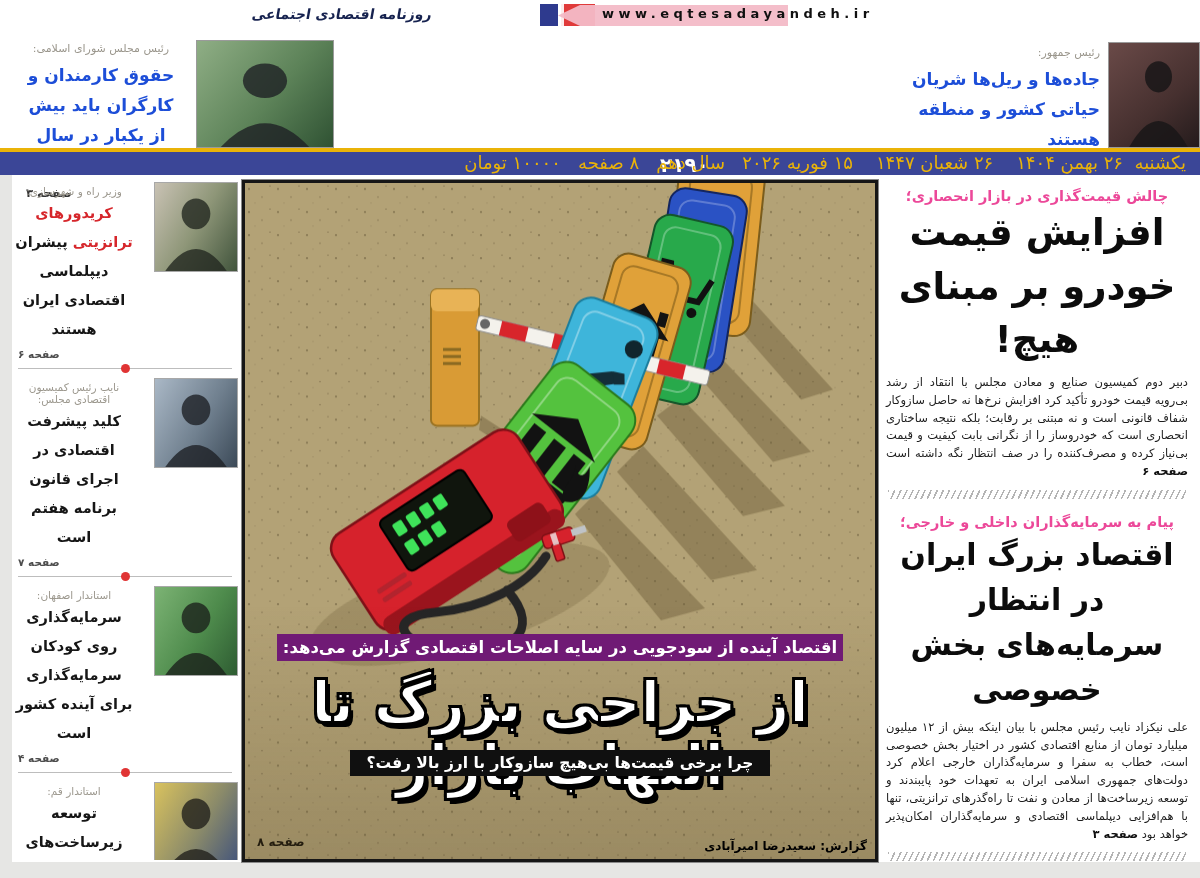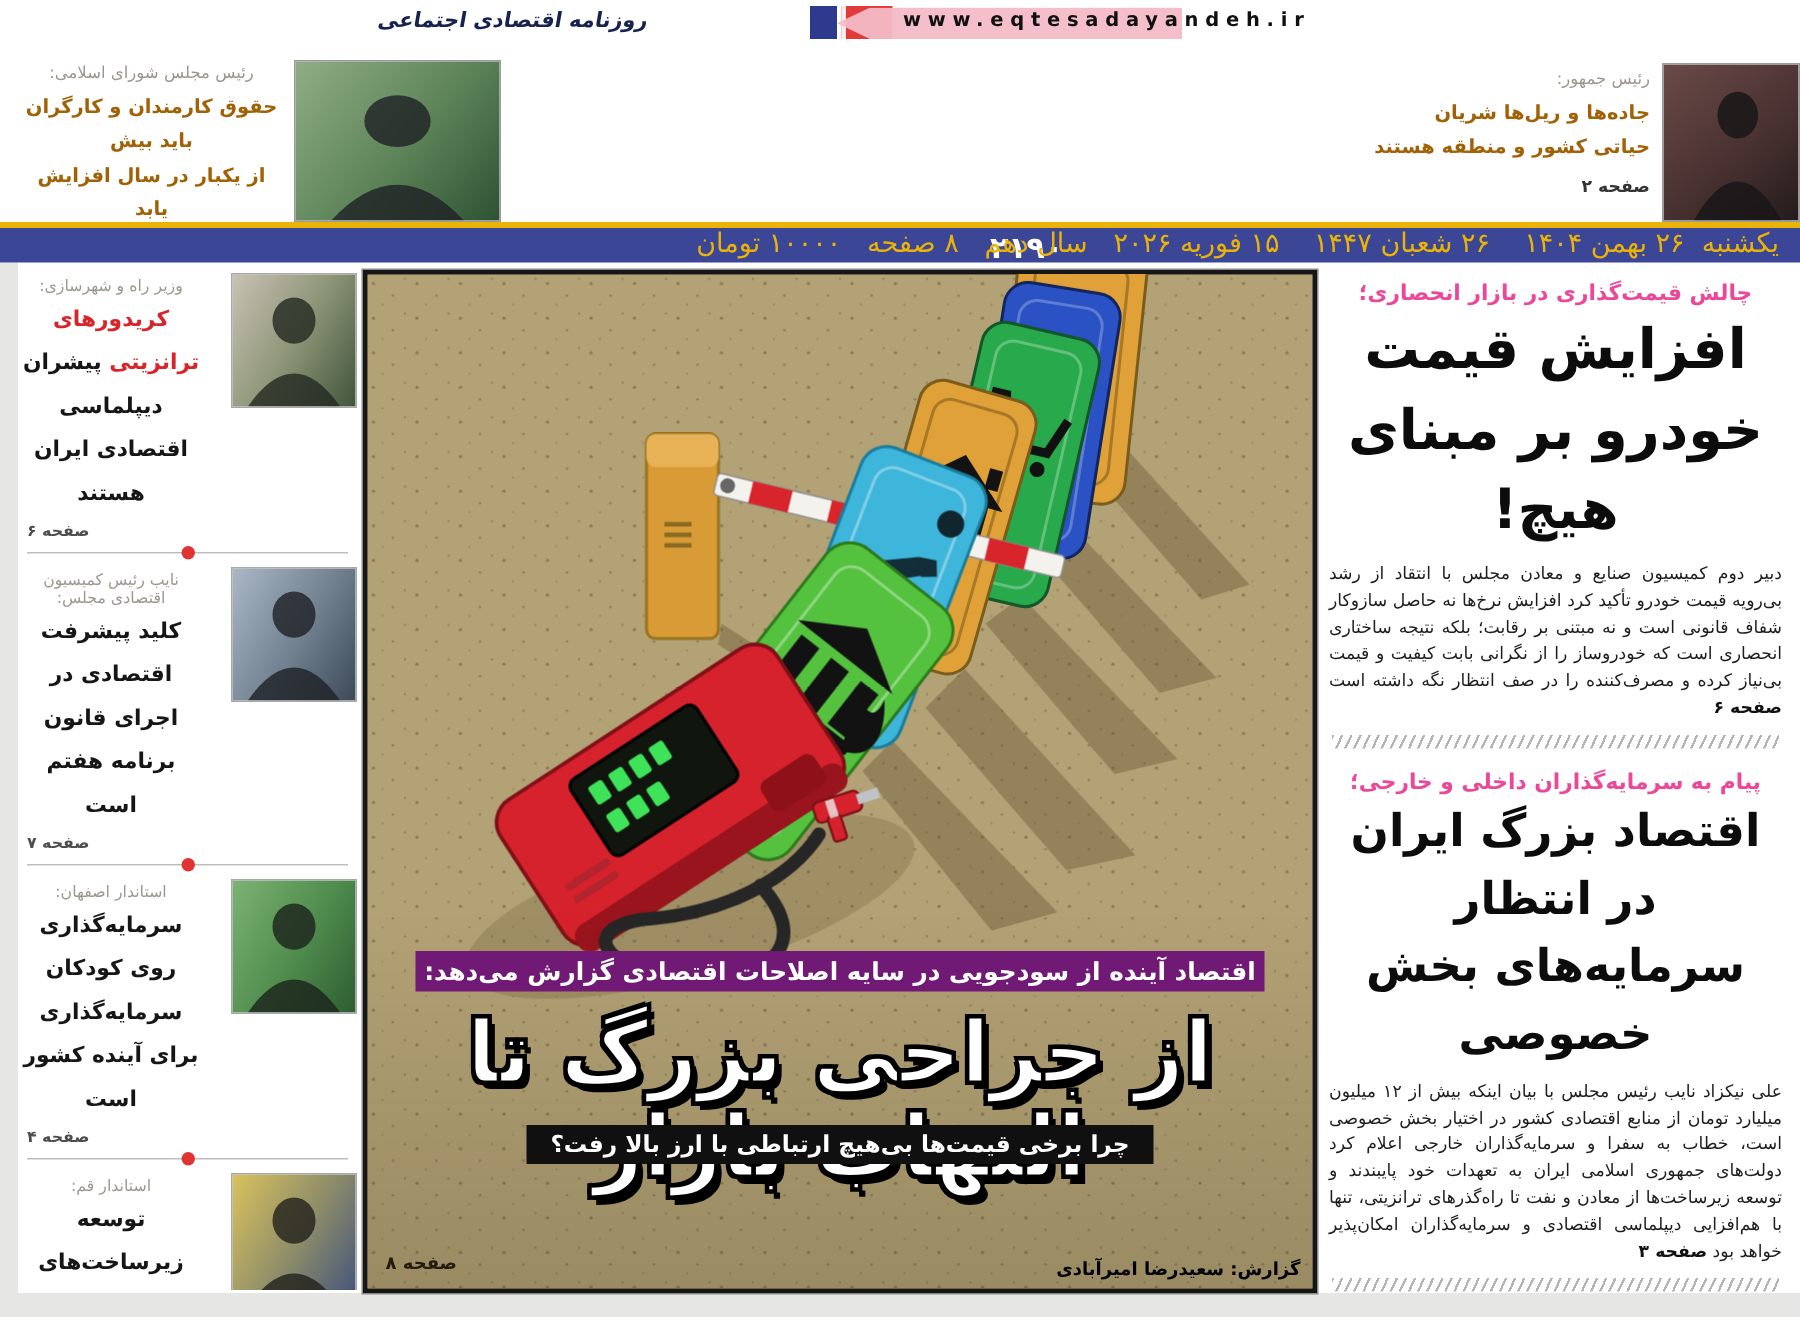--- a/index.html
+++ b/index.html
@@ -19,21 +19,21 @@
      clip-path:polygon(0 50%,22px 0,100% 0,100% 100%,22px 100%);opacity:.95;}
   .url-text{position:absolute;left:62px;top:4px;font-size:13px;font-weight:bold;color:#101010;
      letter-spacing:4.5px;white-space:nowrap;}
   .logo{position:absolute;left:322px;top:12px;width:588px;text-align:center;direction:rtl;
      font-size:95px;font-weight:900;line-height:1.3;letter-spacing:-3px;white-space:nowrap;}
   .logo .red{color:#e32a2d;}
   .logo .blue{color:#2e3a8e;}
 
   .hstory{position:absolute;direction:rtl;}
   .hstory .kick{font-size:11px;color:#9a968c;margin-bottom:6px;}
-  .hstory .t{font-size:13px;font-weight:900;color:#a16207;line-height:1.75;}
+  .hstory .t{font-size:17px;font-weight:900;color:#1d4ed8;line-height:1.75;}
   .hstory .pg{font-size:11.5px;color:#333;font-weight:bold;margin-top:6px;}
   .hstory-left{left:12px;top:42px;width:178px;text-align:center;}
   .hstory-left .pg{text-align:left;padding-left:14px;}
   .hstory-right{left:900px;top:46px;width:200px;text-align:right;padding-right:4px;}
 
   .photo{position:absolute;border:1px solid #9a9a9a;overflow:hidden;}
   .photo svg{position:absolute;left:0;top:0;width:100%;height:100%;}
   .ph-hl{left:196px;top:40px;width:136px;height:106px;background:linear-gradient(130deg,#8fae85 0%,#5c8258 55%,#2f5233 100%);}
   .ph-hr{left:1108px;top:42px;width:90px;height:104px;background:linear-gradient(140deg,#6a4a48 0%,#46302f 60%,#241b1c 100%);}
 
@@ -331,21 +331,21 @@
         <rect x="30" y="3" width="15" height="7" fill="#bfc3c7"></rect>
         <rect x="7" y="12" width="9" height="17" rx="2" fill="#d6222c" stroke="#7e1016" stroke-width="1.5"></rect>
         <rect x="9" y="1" width="6" height="12" fill="#eceaea" opacity=".8"></rect>
       </g>
 
       <rect x="0" y="420" width="630" height="254" fill="url(#fade)"></rect>
     </svg>
 
     <div class="c-kicker"><span>اقتصاد آینده از سودجویی در سایه اصلاحات اقتصادی گزارش می‌دهد:</span></div>
     <div class="c-headline">از جراحی بزرگ تا التهاب بازار</div>
-    <div class="c-subhead"><span>چرا برخی قیمت‌ها بی‌هیچ ارتباطی با ارز بالا رفت؟</span></div>
+    <div class="c-subhead"><span>چرا برخی قیمت‌ها بی‌هیچ سازوکار با ارز بالا رفت؟</span></div>
     <div class="c-page">صفحه ۸</div>
     <div class="c-credit">گزارش: سعیدرضا امیرآبادی</div>
   </div>
 
   <div class="rightcol" lang="fa">
 
     <div class="article">
       <div class="a-kick">چالش قیمت‌گذاری در بازار انحصاری؛</div>
       <div class="a-title t1">افزایش قیمت خودرو بر مبنای هیچ!</div>
       <div class="a-body">

